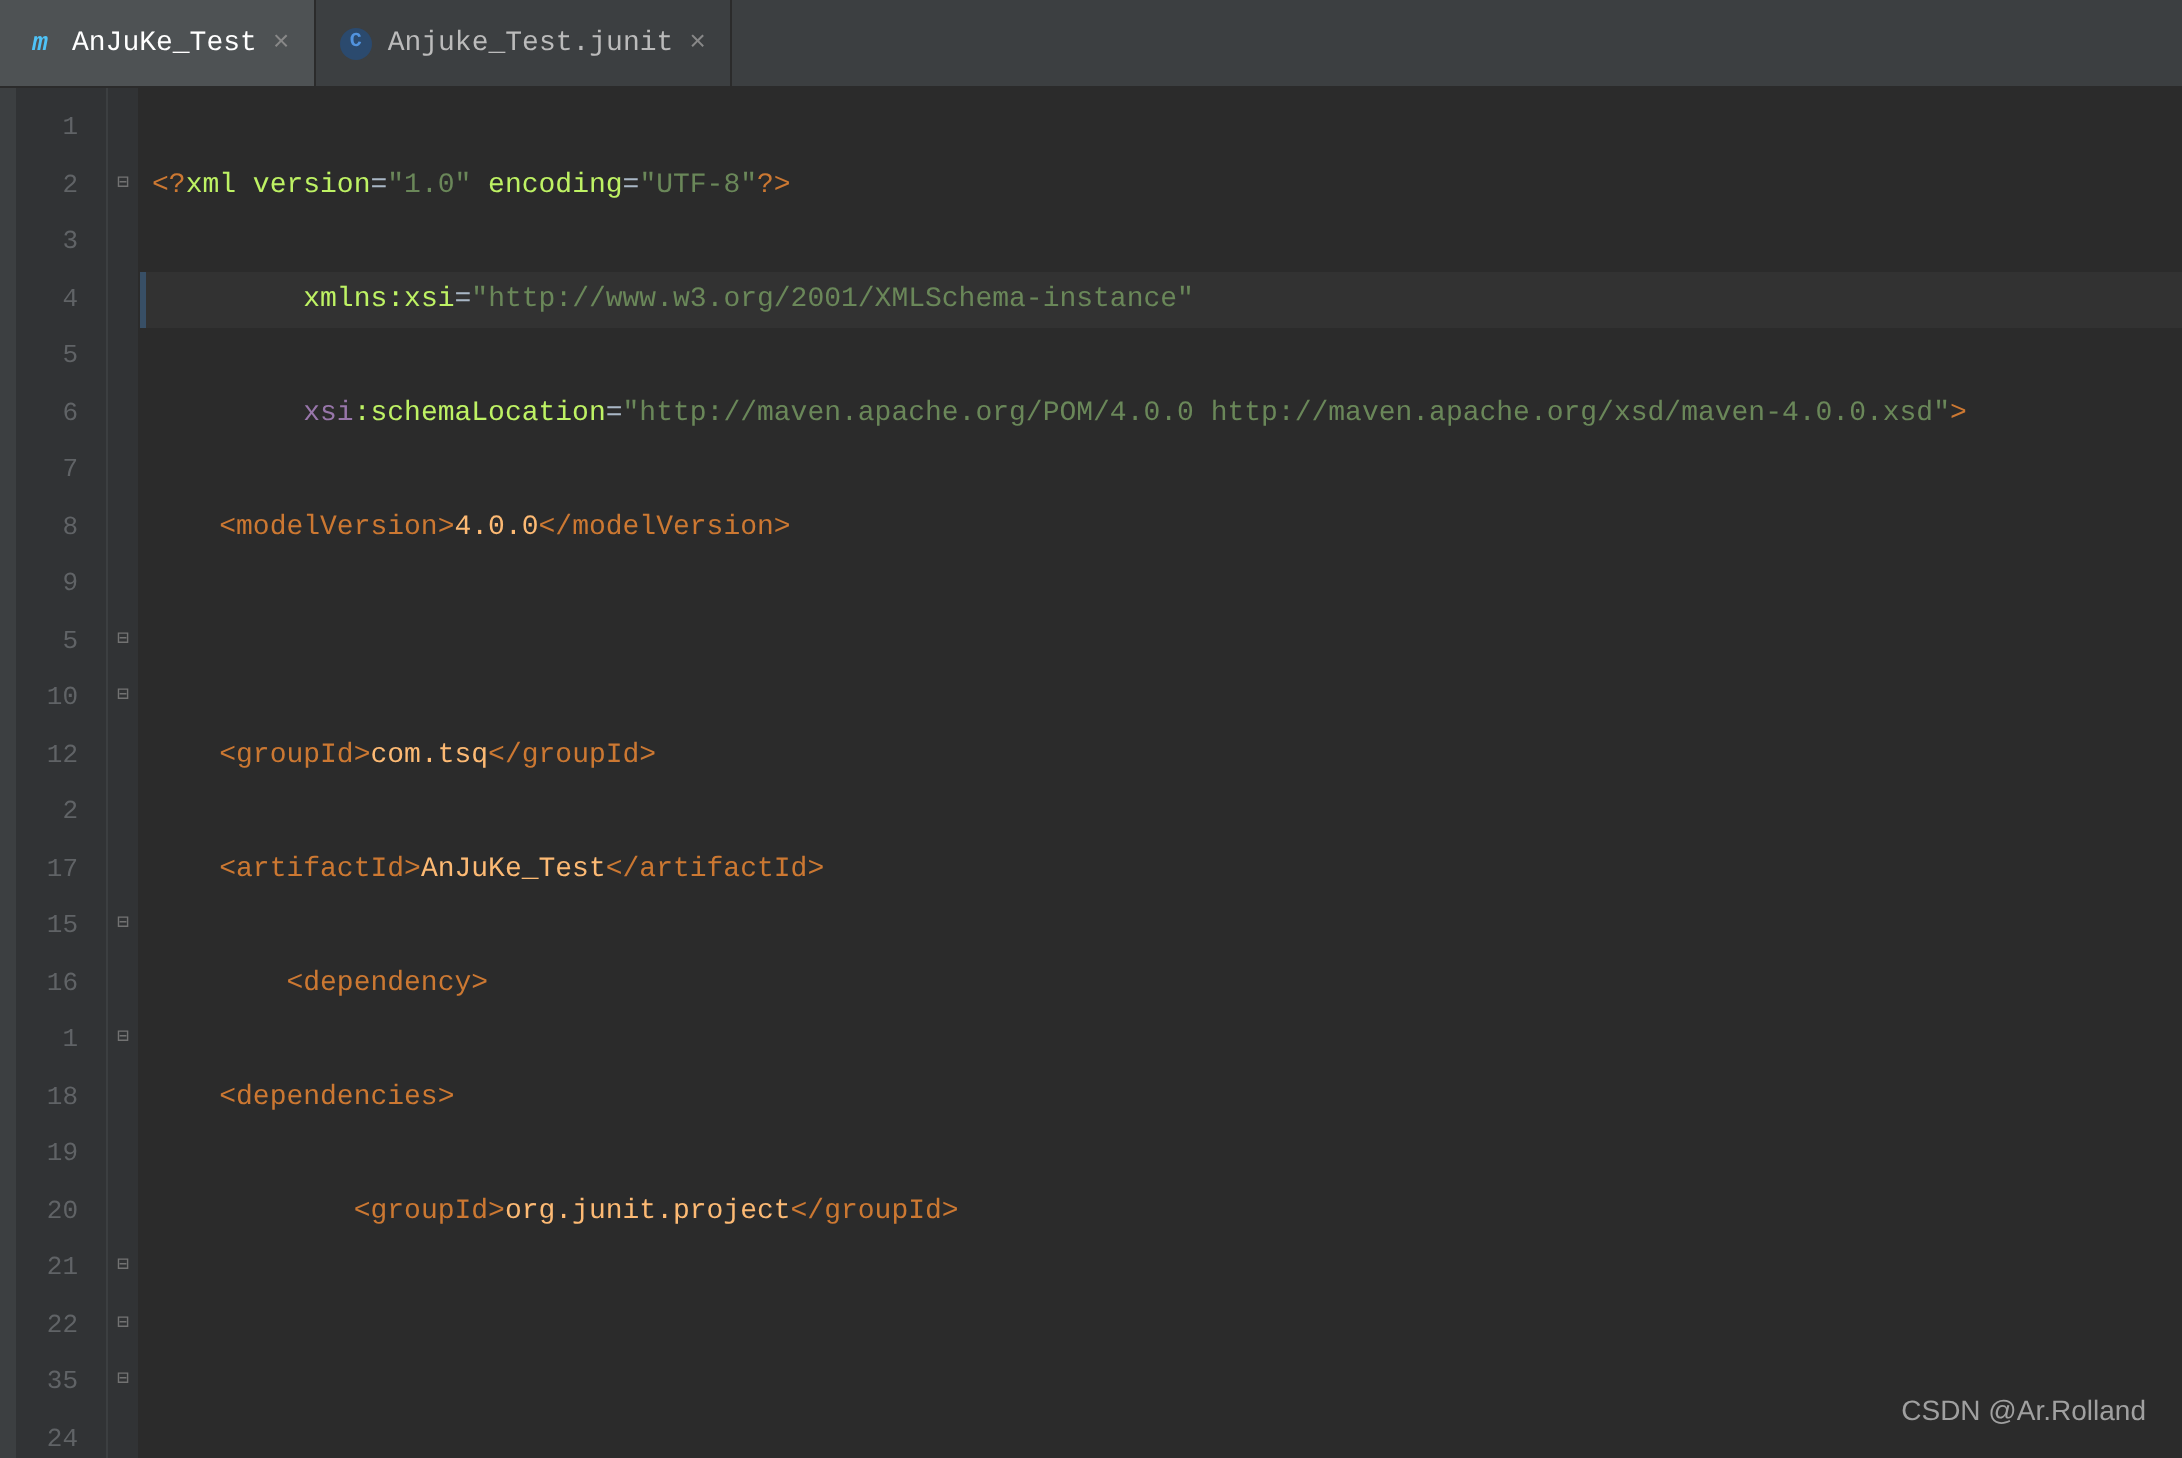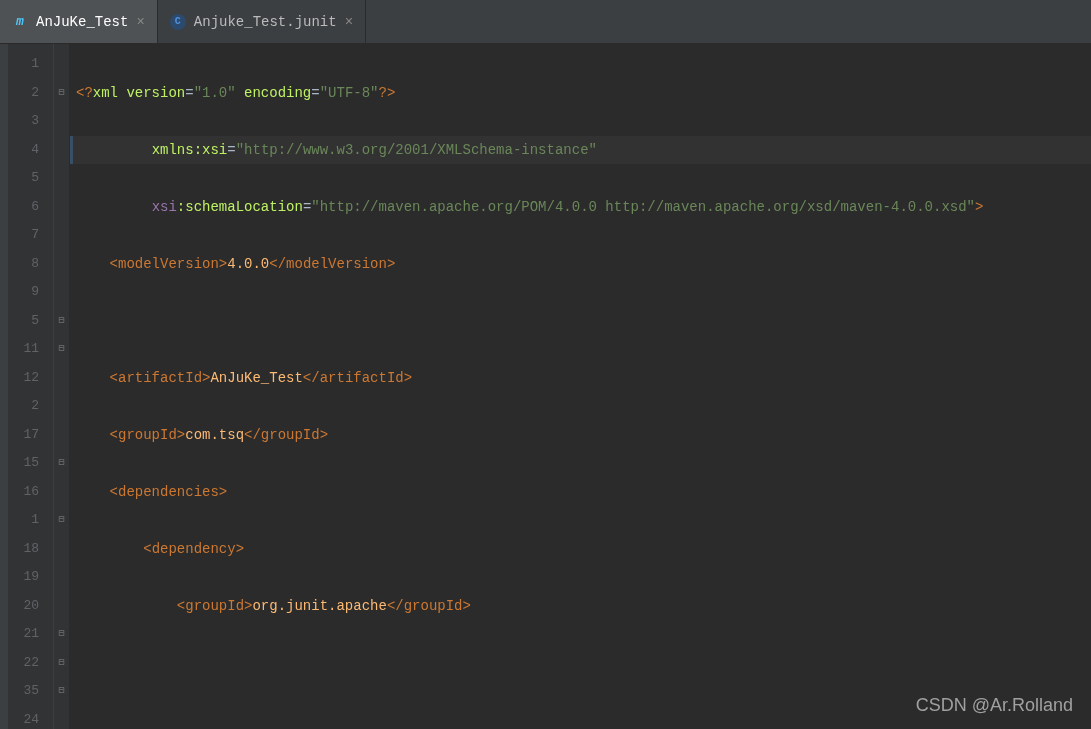--- a/index.html
+++ b/index.html
@@ -97,21 +97,21 @@
 .t-attr { color: #bef264; }
 .t-str { color: #6a8759; }
 .t-text { color: #fdba74; }
 .t-xsi { color: #9876aa; }
 .watermark {
   position: absolute;
   bottom: 10px;
   right: 18px;
   color: #a0a0a0;
   font-family: sans-serif;
-  font-size: 18px;
+  font-size: 14px;
 }
 .fold-mark { color:#727272; }
 </style>
 </head>
 <body>
 
 <div class="tabs">
   <div class="tab active">
     <span class="tab-icon maven">m</span>
     <span>AnJuKe_Test</span>
@@ -130,21 +130,21 @@
       <div>1</div>
       <div>2</div>
       <div>3</div>
       <div>4</div>
       <div>5</div>
       <div>6</div>
       <div>7</div>
       <div>8</div>
       <div>9</div>
       <div>5</div>
-      <div>11</div>
+      <div>10</div>
       <div>12</div>
       <div>2</div>
       <div>17</div>
       <div>15</div>
       <div>16</div>
       <div>1</div>
       <div>18</div>
       <div>19</div>
       <div>20</div>
       <div>21</div>
@@ -176,25 +176,25 @@
     <div class="fold-mark">⊟</div>
     <div class="fold-mark">⊟</div>
     <div class="fold-mark">⊟</div>
   </div>
   <div class="code">
 <div class="line"><span class="t-tag">&lt;?</span><span class="t-attr">xml version</span><span>=</span><span class="t-str">"1.0"</span><span class="t-attr"> encoding</span><span>=</span><span class="t-str">"UTF-8"</span><span class="t-tag">?&gt;</span></div>
 <div class="line highlight"><span>         </span><span class="t-attr">xmlns:</span><span class="t-attr">xsi</span><span>=</span><span class="t-str">"http://www.w3.org/2001/XMLSchema-instance"</span></div>
 <div class="line"><span>         </span><span class="t-xsi">xsi</span><span class="t-attr">:schemaLocation</span><span>=</span><span class="t-str">"http://maven.apache.org/POM/4.0.0 http://maven.apache.org/xsd/maven-4.0.0.xsd"</span><span class="t-tag">&gt;</span></div>
 <div class="line"><span>    </span><span class="t-tag">&lt;</span><span class="t-tag">modelVersion</span><span class="t-tag">&gt;</span><span class="t-text">4.0.0</span><span class="t-tag">&lt;/</span><span class="t-tag">modelVersion</span><span class="t-tag">&gt;</span></div>
 <div class="line">&nbsp;</div>
+<div class="line"><span>    </span><span class="t-tag">&lt;</span><span class="t-tag">groupId</span><span class="t-tag">&gt;</span><span class="t-text">com.tsq</span><span class="t-tag">&lt;/</span><span class="t-tag">groupId</span><span class="t-tag">&gt;</span></div>
 <div class="line"><span>    </span><span class="t-tag">&lt;</span><span class="t-tag">artifactId</span><span class="t-tag">&gt;</span><span class="t-text">AnJuKe_Test</span><span class="t-tag">&lt;/</span><span class="t-tag">artifactId</span><span class="t-tag">&gt;</span></div>
-<div class="line"><span>    </span><span class="t-tag">&lt;</span><span class="t-tag">groupId</span><span class="t-tag">&gt;</span><span class="t-text">com.tsq</span><span class="t-tag">&lt;/</span><span class="t-tag">groupId</span><span class="t-tag">&gt;</span></div>
+<div class="line"><span>        </span><span class="t-tag">&lt;</span><span class="t-tag">dependency</span><span class="t-tag">&gt;</span></div>
 <div class="line"><span>    </span><span class="t-tag">&lt;</span><span class="t-tag">dependencies</span><span class="t-tag">&gt;</span></div>
-<div class="line"><span>        </span><span class="t-tag">&lt;</span><span class="t-tag">dependency</span><span class="t-tag">&gt;</span></div>
-<div class="line"><span>            </span><span class="t-tag">&lt;</span><span class="t-tag">groupId</span><span class="t-tag">&gt;</span><span class="t-text">org.junit.apache</span><span class="t-tag">&lt;/</span><span class="t-tag">groupId</span><span class="t-tag">&gt;</span></div>
+<div class="line"><span>            </span><span class="t-tag">&lt;</span><span class="t-tag">groupId</span><span class="t-tag">&gt;</span><span class="t-text">org.junit.project</span><span class="t-tag">&lt;/</span><span class="t-tag">groupId</span><span class="t-tag">&gt;</span></div>
 
 
 
 
 
 
 
 
 
 

